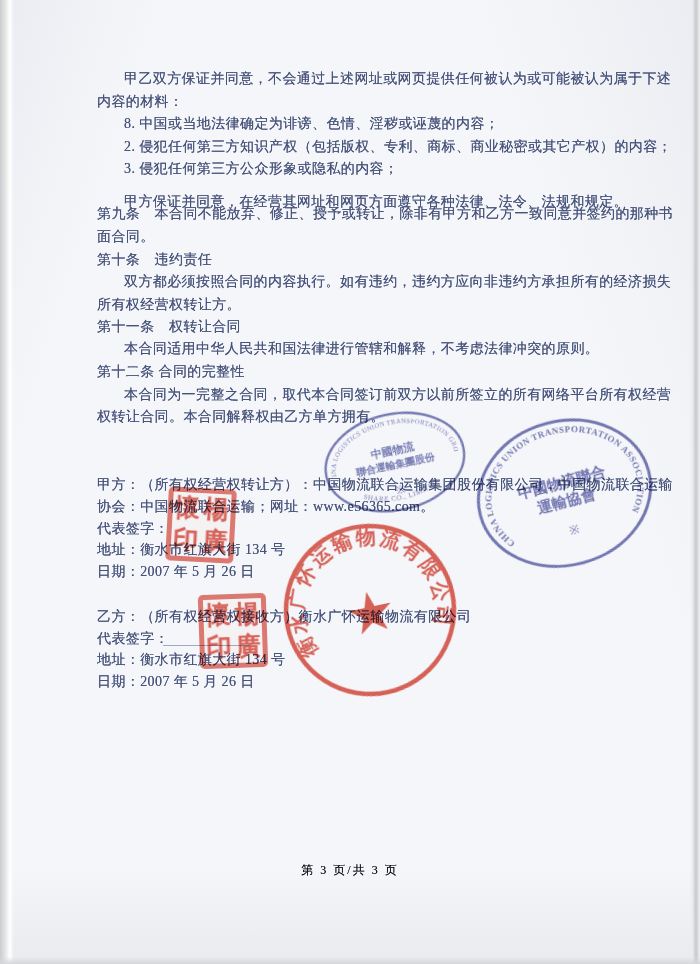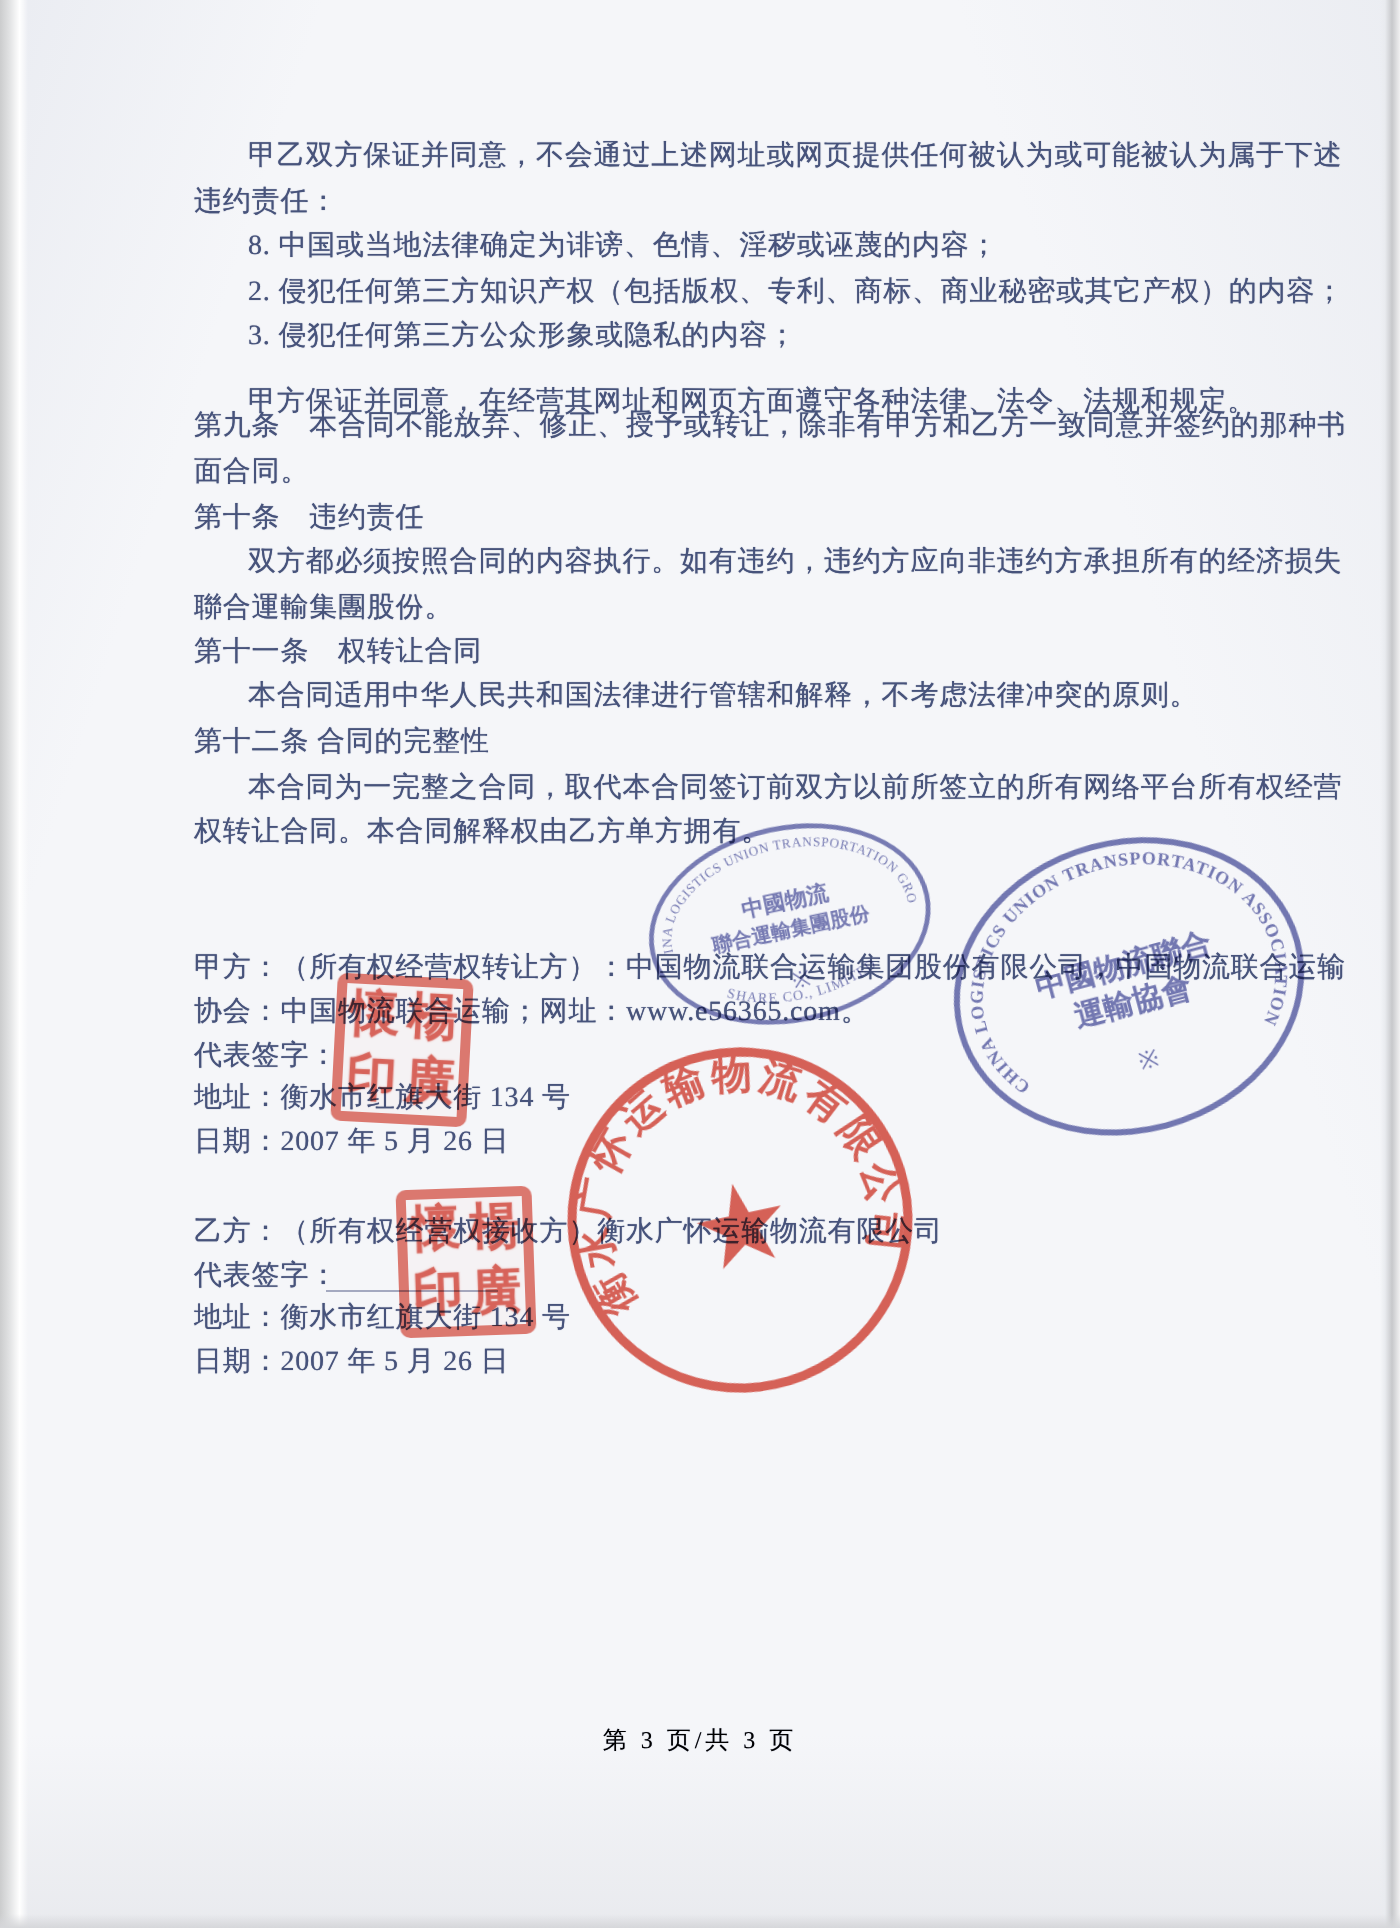--- a/index.html
+++ b/index.html
@@ -57,32 +57,32 @@
 </style>
 </head>
 <body>
 
 <div class="paper"></div>
 <div class="edge-left"></div>
 <div class="edge-right"></div>
 <div class="edge-bottom"></div>
 
 <div class="line ind" style="top:72px">甲乙双方保证并同意，不会通过上述网址或网页提供任何被认为或可能被认为属于下述</div>
-<div class="line" style="top:95px">违约责任：</div>
+<div class="line" style="top:95px">内容的材料：</div>
 <div class="line ind" style="top:117px">8. 中国或当地法律确定为诽谤、色情、淫秽或诬蔑的内容；</div>
 <div class="line ind" style="top:140px">2. 侵犯任何第三方知识产权（包括版权、专利、商标、商业秘密或其它产权）的内容；</div>
 <div class="line ind" style="top:162px">3. 侵犯任何第三方公众形象或隐私的内容；</div>
 
 <div class="line ind" style="top:195px">甲方保证并同意，在经营其网址和网页方面遵守各种法律、法令、法规和规定。</div>
 <div class="line" style="top:207px">第九条　本合同不能放弃、修正、授予或转让，除非有甲方和乙方一致同意并签约的那种书</div>
 <div class="line" style="top:230px">面合同。</div>
 
 <div class="line" style="top:253px">第十条　违约责任</div>
 <div class="line ind" style="top:275px">双方都必须按照合同的内容执行。如有违约，违约方应向非违约方承担所有的经济损失</div>
-<div class="line" style="top:298px">聯合運輸集團股份。</div>
+<div class="line" style="top:298px">所有权经营权转让方。</div>
 <div class="line" style="top:320px">第十一条　权转让合同</div>
 <div class="line ind" style="top:342px">本合同适用中华人民共和国法律进行管辖和解释，不考虑法律冲突的原则。</div>
 <div class="line" style="top:365px">第十二条 合同的完整性</div>
 <div class="line ind" style="top:388px">本合同为一完整之合同，取代本合同签订前双方以前所签立的所有网络平台所有权经营</div>
 <div class="line" style="top:410px">权转让合同。本合同解释权由乙方单方拥有。</div>
 
 <div class="line" style="top:478px">甲方：（所有权经营权转让方）：中国物流联合运输集团股份有限公司，中国物流联合运输</div>
 <div class="line" style="top:500px">协会：中国物流联合运输；网址：www.e56365.com。</div>
 <div class="line" style="top:522px">代表签字：</div>
 <div class="line" style="top:543px">地址：衡水市红旗大街 134 号</div>

